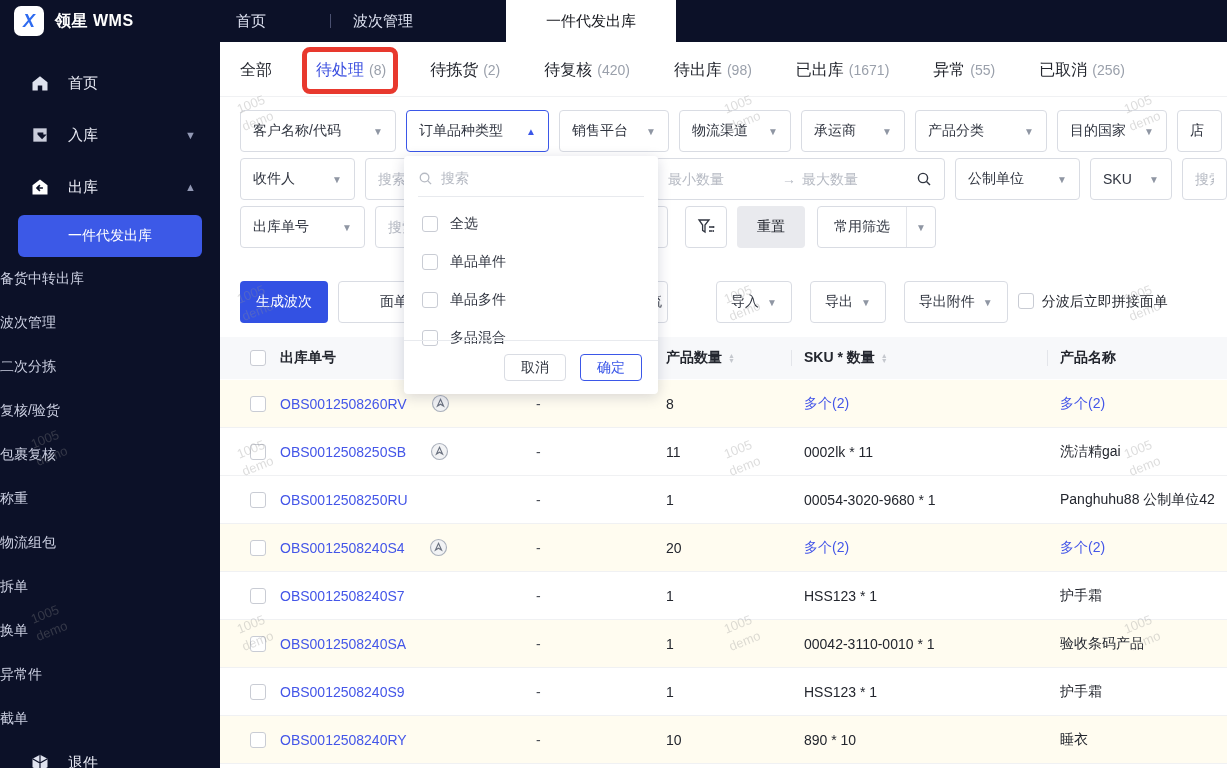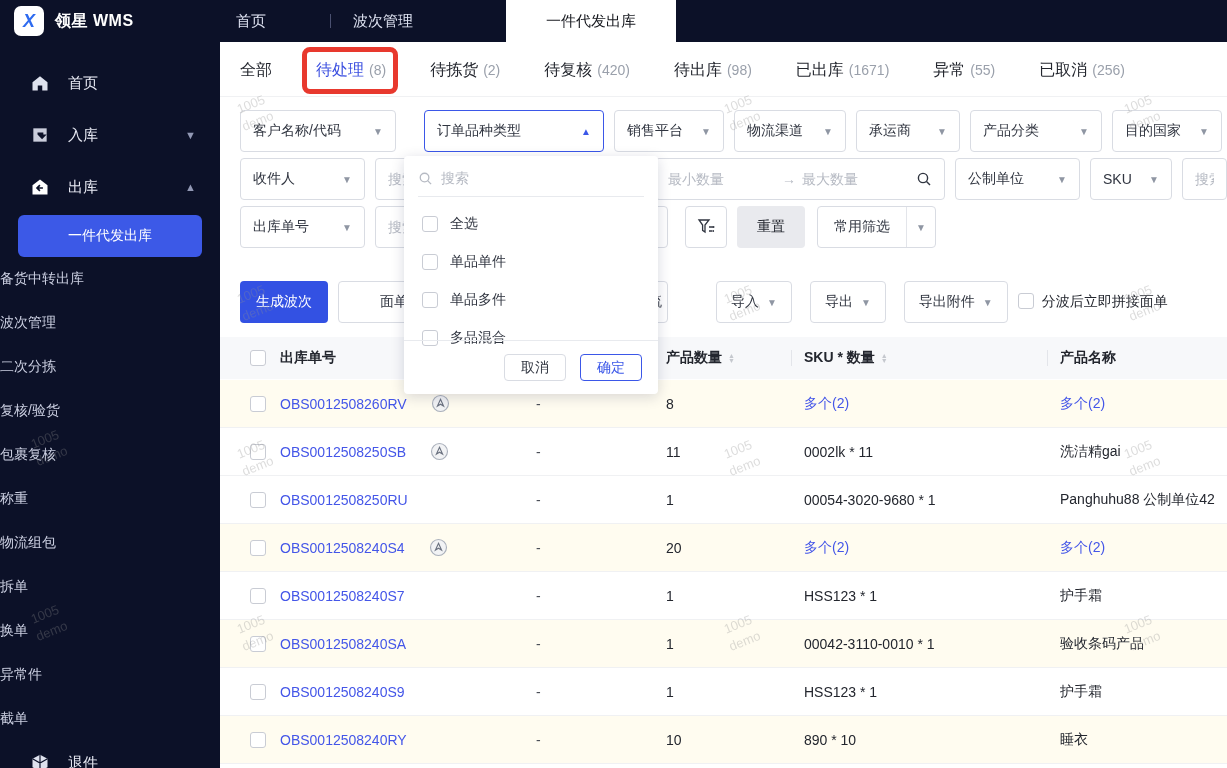--- a/index.html
+++ b/index.html
@@ -200,21 +200,21 @@
         <span>已取消</span>
         <span class="cnt">(256)</span>
       </div>
     </div>
 
     <div class="frow frow1">
       <div class="sel" style="width:156px;">
         <span>客户名称/代码</span>
           <span class="chev">▼</span>
       </div>
-      <div class="sel open" style="width:180px;margin-left:18px;">
+      <div class="sel open" style="width:143px;">
         <span>订单品种类型</span>
           <span class="chev">▲</span>
       </div>
       <div class="sel" style="width:110px;">
         <span>销售平台</span>
           <span class="chev">▼</span>
       </div>
       <div class="sel" style="width:112px;">
         <span>物流渠道</span>
           <span class="chev">▼</span>
@@ -230,21 +230,21 @@
       <div class="sel" style="width:110px;">
         <span>目的国家</span>
           <span class="chev">▼</span>
       </div>
       <div class="sel" style="width:45px;">
         <span>店</span>
       </div>
     </div>
 
     <div class="frow frow2">
-      <div class="sel" style="width:125px;">
+      <div class="sel" style="width:115px;">
         <span>收件人</span>
           <span class="chev">▼</span>
       </div>
       <input class="inp" style="width: 283px;" placeholder="搜索内容">
       <div class="range-group">
         <input placeholder="最小数量" style="">
         <span class="range-arrow">→</span>
         <input placeholder="最大数量" style="">
         <svg width="16" height="16" viewBox="0 0 16 16">
             <circle cx="7" cy="7" r="4.6" fill="none" stroke="#303540" stroke-width="1.4"></circle>

